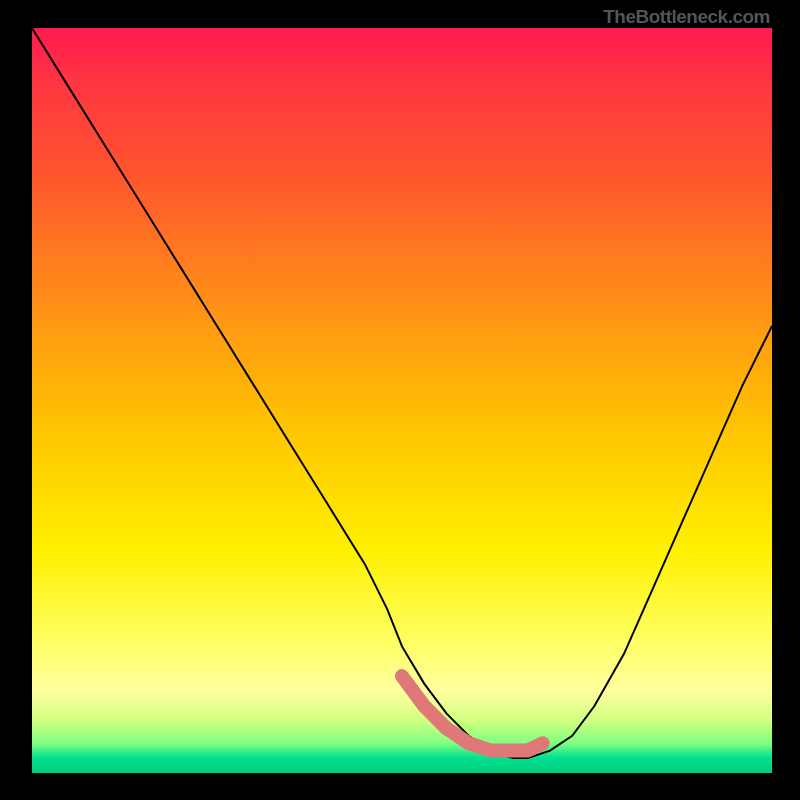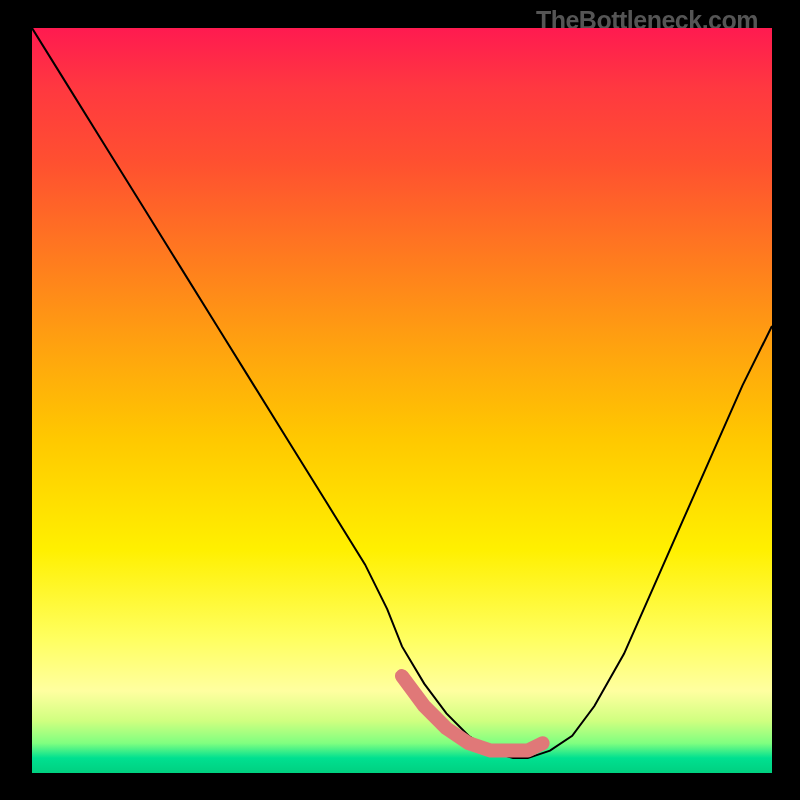--- a/index.html
+++ b/index.html
@@ -42,23 +42,23 @@
       #ffffa0 89%,
       #d0ff80 93%,
       #80ff80 96%,
       #00e090 98%,
       #00d080 100%
     );
   }
   .attribution {
     position: absolute;
     top: 6px;
-    right: 42px;
+    right: 30px;
     color: #555;
-    font-size: 25px;
+    font-size: 19px;
     font-weight: bold;
     letter-spacing: -0.5px;
   }
   svg.curves {
     position: absolute;
     left: 0;
     top: 0;
     width: 100%;
     height: 100%;
   }

